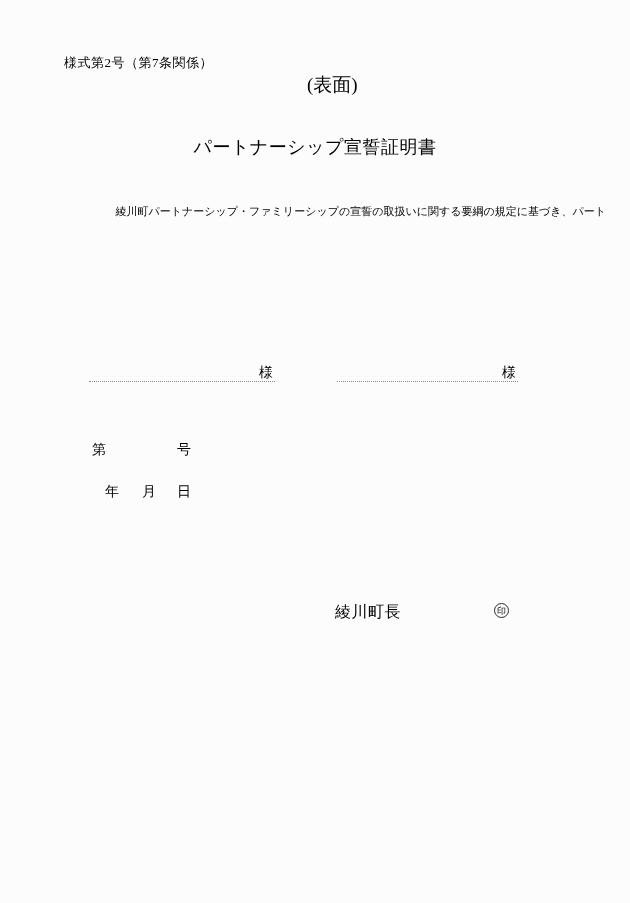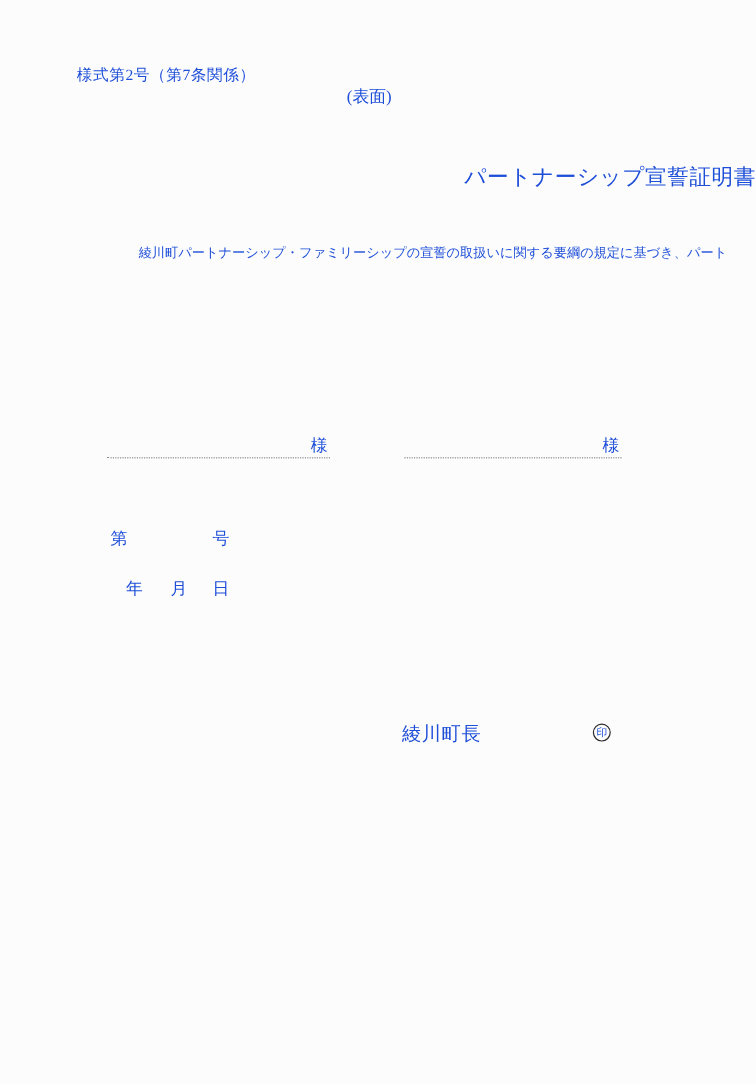--- a/index.html
+++ b/index.html
@@ -6,47 +6,47 @@
     margin: 0;
     padding: 0;
     background: #e9e9e9;
   }
   .paper {
     position: relative;
     width: 630px;
     height: 903px;
     margin: 0 auto;
     background: #fcfcfc;
-    color: #1d4ed8;
+    color: #000000;
     font-family: "Liberation Serif", "DejaVu Serif", serif;
     overflow: hidden;
   }
   .abs { position: absolute; }
 
   .form-number {
     left: 64px;
     top: 55px;
     font-size: 13px;
     line-height: 1.2;
     letter-spacing: 0.5px;
     white-space: nowrap;
   }
   .side-label {
-    left: 289px;
+    left: 307px;
     top: 74px;
-    font-size: 14px;
+    font-size: 19px;
     line-height: 1.2;
     white-space: nowrap;
   }
   .doc-title {
     left: 0;
     right: 0;
     top: 135px;
     margin: 0;
-    text-align: right;
+    text-align: center;
     font-size: 18px;
     font-weight: normal;
     letter-spacing: 0.5px;
     white-space: nowrap;
   }
   .body-par {
     left: 28px;
     top: 191px;
     width: 578px;
   }

